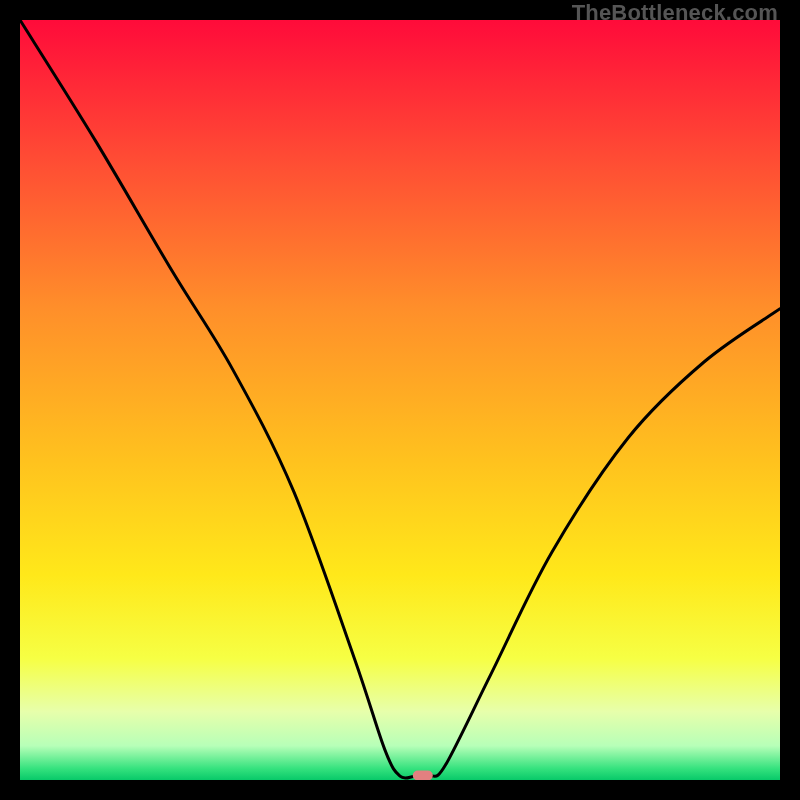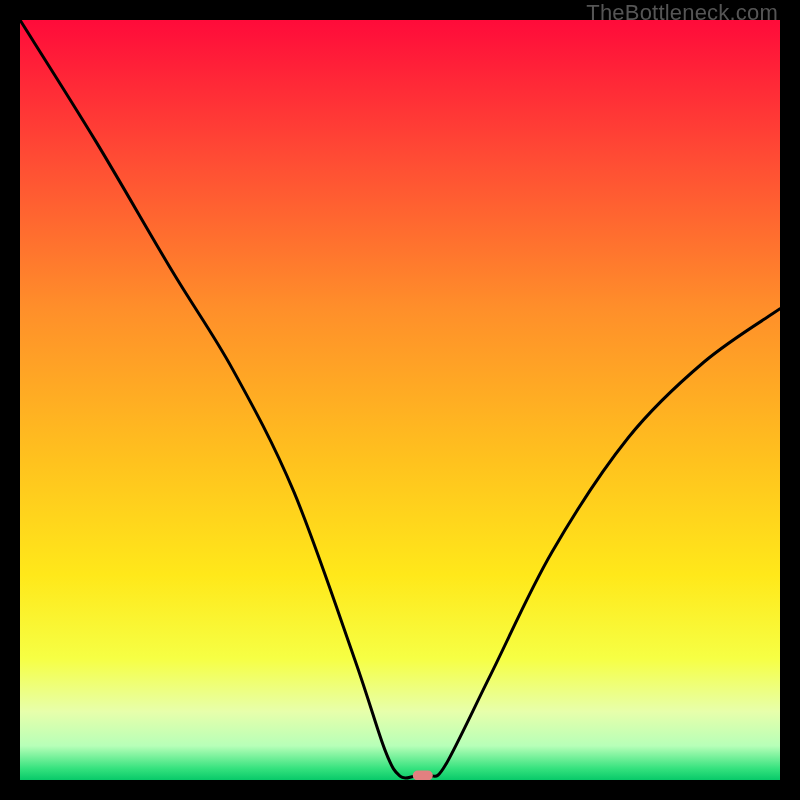--- a/index.html
+++ b/index.html
@@ -23,21 +23,21 @@
     width: 760px;
     height: 760px;
   }
   .watermark {
     position: absolute;
     top: 0px;
     right: 22px;
     font-family: Arial, Helvetica, sans-serif;
     font-size: 22px;
     color: #555;
-    font-weight: 400;
+    font-weight: 700;
     letter-spacing: 0.2px;
     z-index: 10;
   }
   svg { display: block; }
 </style>
 </head>
 <body>
 
 <div class="canvas">
   <div class="watermark">TheBottleneck.com</div>

